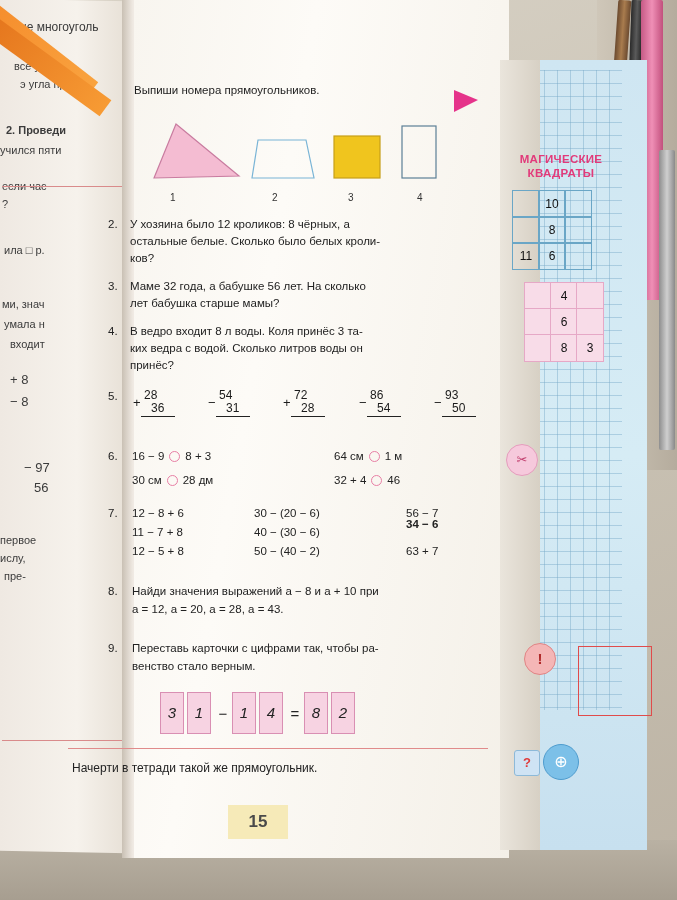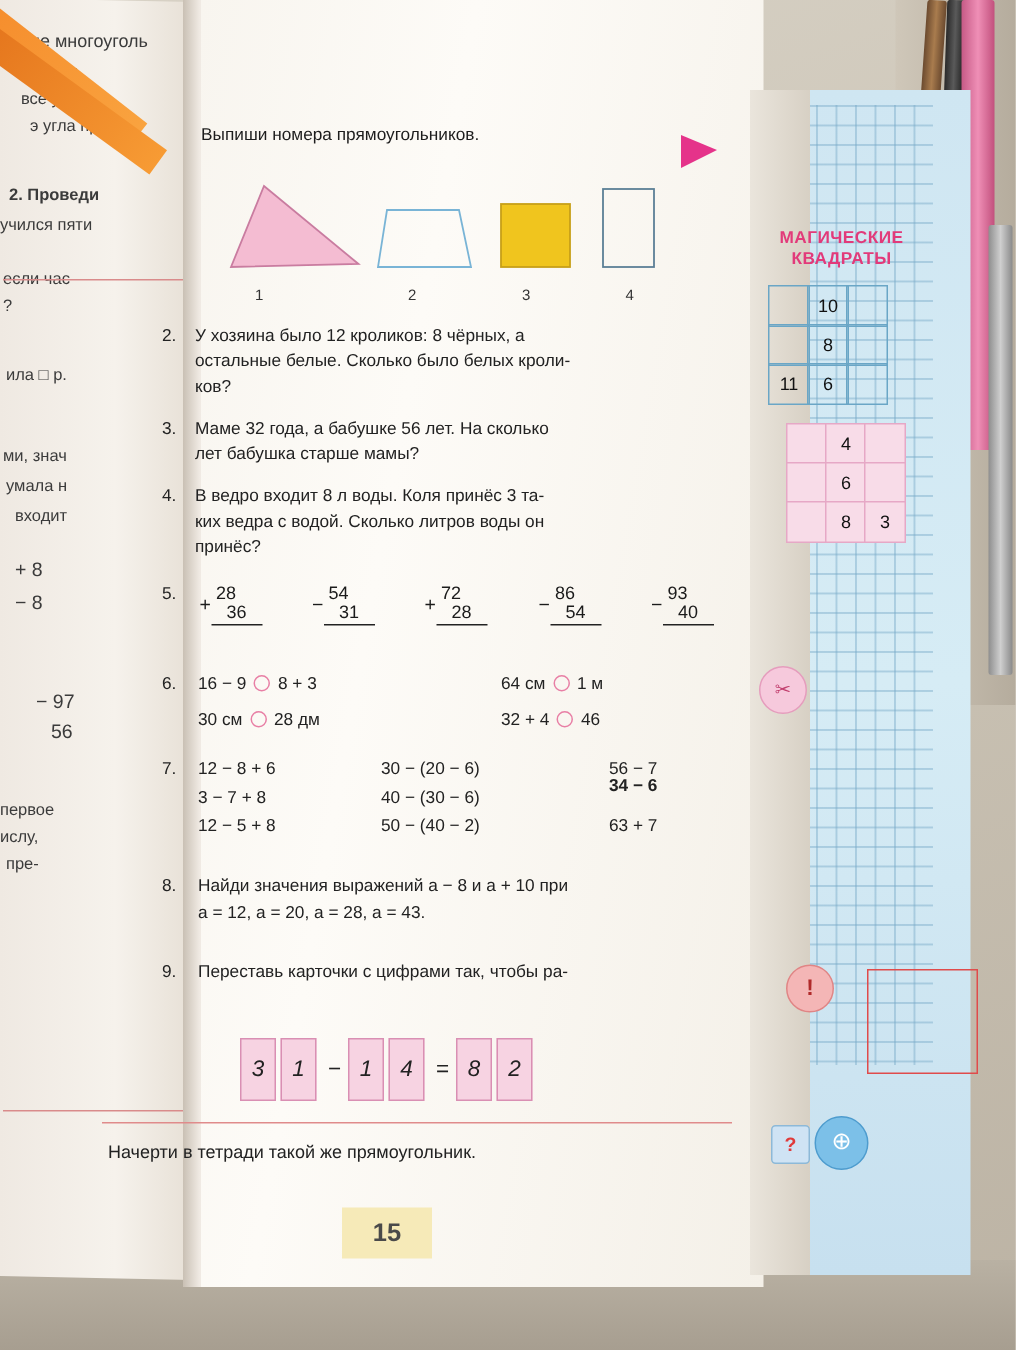--- a/index.html
+++ b/index.html
@@ -181,55 +181,56 @@
     </div>
     <div class="colsum" style="left:236px;top:388px;">
       <span class="sign">−</span>
       <span class="l1">86</span>
       <span class="l2">54</span>
       <span class="rule"></span>
     </div>
     <div class="colsum" style="left:311px;top:388px;">
       <span class="sign">−</span>
       <span class="l1">93</span>
-      <span class="l2">40</span>
+      <span class="l2">50</span>
       <span class="rule"></span>
     </div>
 
     <div class="task" style="left:-26px;top:448px;">6.</div>
     <div class="task" style="left:-2px;top:448px;">
       <span>16 − 9</span><span class="ocirc"></span><span>8 + 3</span>
     </div>
     <div class="task" style="left:-2px;top:472px;">
       <span>30 см</span><span class="ocirc"></span><span>28 дм</span>
     </div>
     <div class="task" style="left:200px;top:448px;">
       <span>64 см</span><span class="ocirc"></span><span>1 м</span>
     </div>
     <div class="task" style="left:200px;top:472px;">
       <span>32 + 4</span><span class="ocirc"></span><span>46</span>
     </div>
 
     <div class="task" style="left:-26px;top:505px;">7.</div>
     <div class="task" style="left:-2px;top:505px;">12 − 8 + 6</div>
-    <div class="task" style="left:-2px;top:524px;">3 − 7 + 8</div>
+    <div class="task" style="left:-2px;top:524px;">11 − 7 + 8</div>
     <div class="task" style="left:-2px;top:543px;">12 − 5 + 8</div>
     <div class="task" style="left:120px;top:505px;">30 − (20 − 6)</div>
     <div class="task" style="left:120px;top:524px;">40 − (30 − 6)</div>
     <div class="task" style="left:120px;top:543px;">50 − (40 − 2)</div>
     <div class="task" style="left:272px;top:505px;">56 − 7</div>
     <div class="task" style="left:272px;top:516px;font-weight:bold;">34 − 6</div>
     <div class="task" style="left:272px;top:543px;">63 + 7</div>
 
     <div class="task" style="left:-26px;top:583px;">8.</div>
     <div class="task justified" style="left:-2px;top:583px;width:348px;">Найди значения выражений  a − 8  и  a + 10  при</div>
     <div class="task" style="left:-2px;top:601px;width:348px;">a = 12,  a = 20,  a = 28,  a = 43.</div>
 
     <div class="task" style="left:-26px;top:640px;">9.</div>
     <div class="task justified" style="left:-2px;top:640px;width:348px;">Переставь карточки с цифрами так, чтобы ра-</div>
+    <div class="task" style="left:-2px;top:658px;width:348px;">венство стало верным.</div>
 
     <div class="task" style="left:-62px;top:760px;width:400px;font-size:12px;">Начерти в тетради такой же прямоугольник.</div>
   </div>
 
   <div class="cards">
     <span class="card">3</span><span class="card">1</span><span class="op">−</span><span class="card">1</span><span class="card">4</span><span class="op">=</span><span class="card">8</span><span class="card">2</span>
   </div>
 
   <div class="final-rule"></div>
   <div class="pagenum">15</div>

